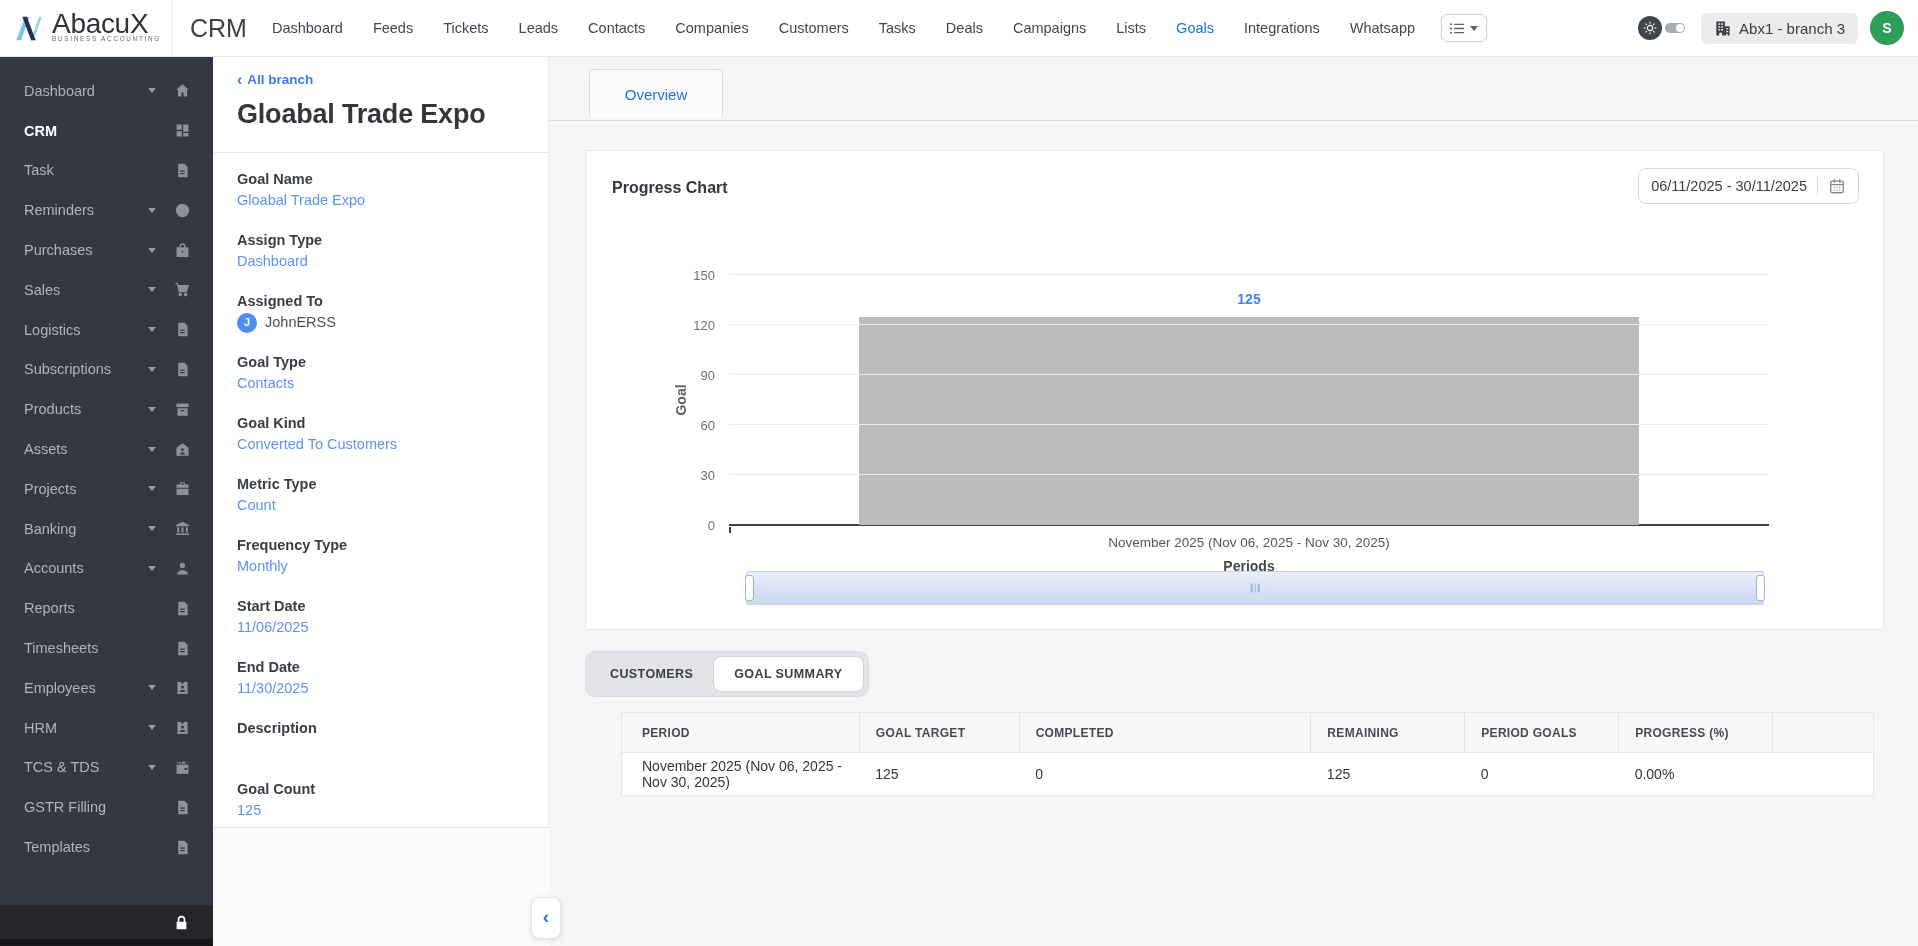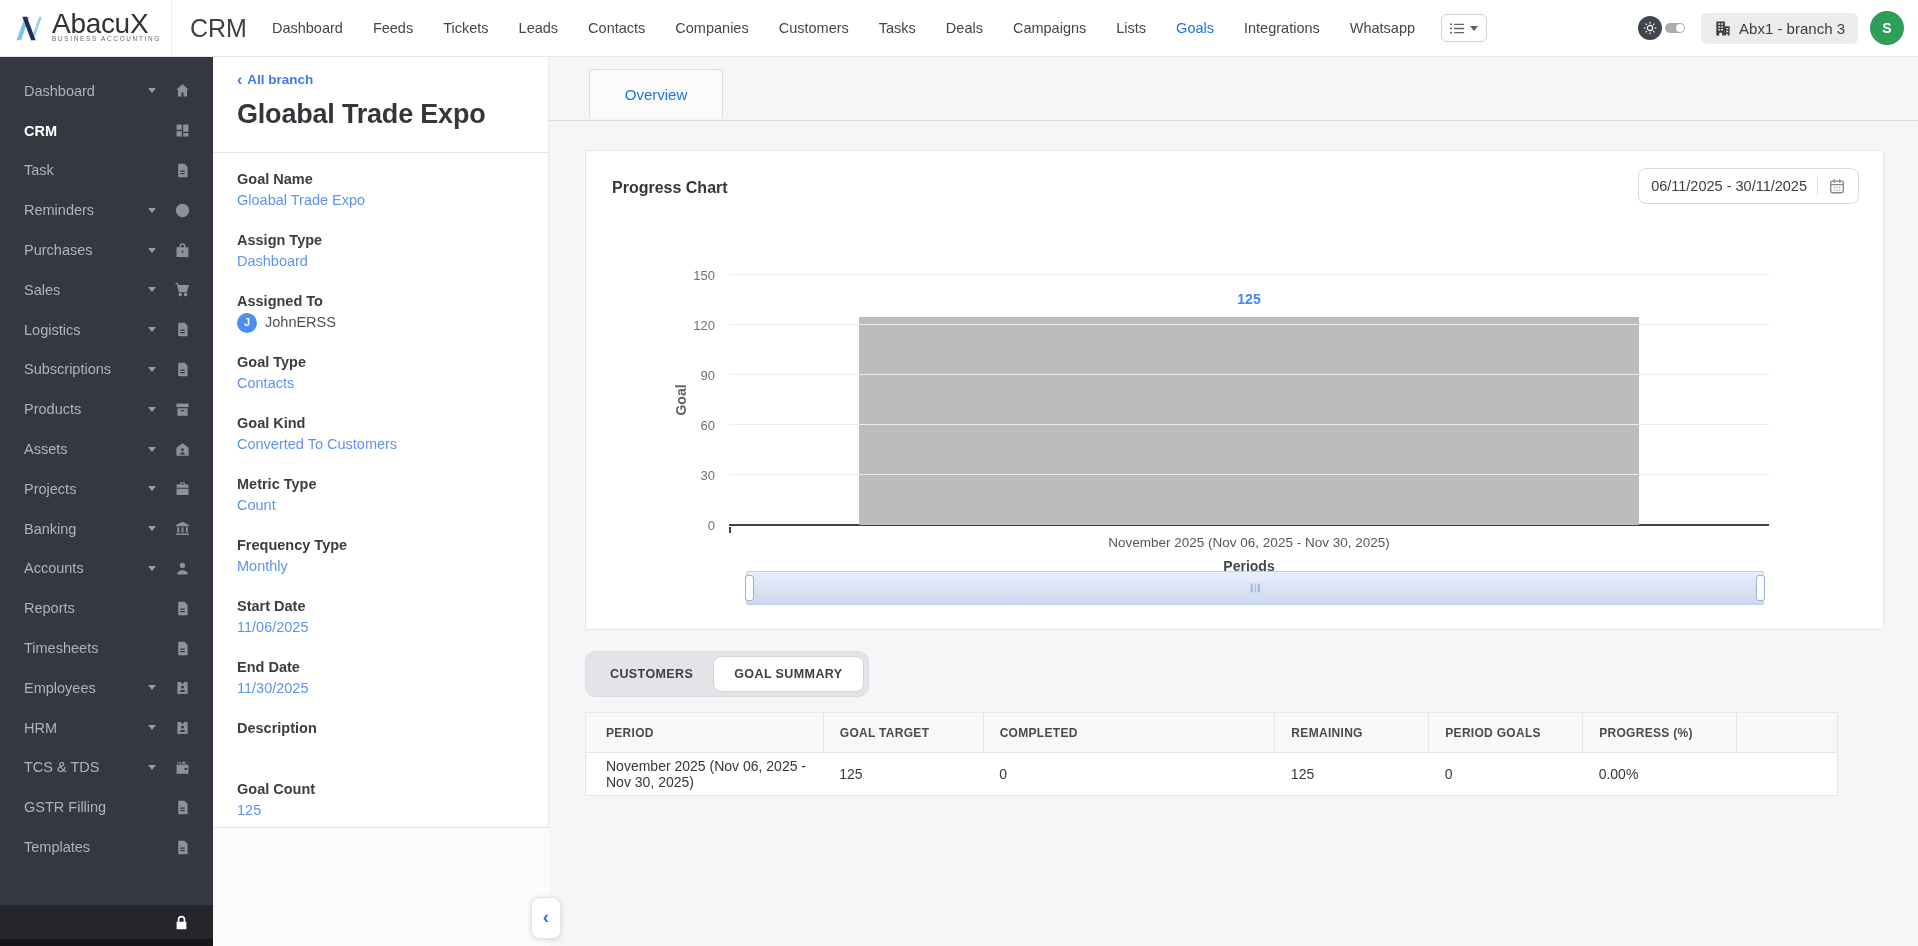--- a/index.html
+++ b/index.html
@@ -106,21 +106,21 @@
   .grip{position:absolute;left:50%;top:50%;transform:translate(-50%,-50%);display:flex;gap:2px;}
   .grip i{display:block;width:1.5px;height:9px;background:#9fb3da;}
   
   .subtabs{margin-top:21px;display:inline-flex;align-items:center;background:#e3e4e7;
     border:1px solid #dcdde0;border-radius:10px;padding:4px;}
   .subtab{height:36px;padding:0 20px;display:flex;align-items:center;font-size:12.5px;
     font-weight:700;letter-spacing:.4px;color:#3c4045;cursor:pointer;border-radius:8px;white-space:nowrap;}
   .subtab.active{background:#fff;border:1px solid #d1d2d5;}
   
   .summary-table{margin-top:15px;width:1253px;border-collapse:collapse;background:#fff;
-    border:1px solid #e5e6e8;}
+    border:1px solid #e5e6e8;margin-left:36px;}
   .summary-table th{background:#f8f8f9;height:40px;text-align:left;padding:0 16px;
     font-size:12px;font-weight:700;letter-spacing:.3px;color:#474a4f;border-left:1px solid #e5e6e8;}
   .summary-table th:first-child{border-left:none;padding-left:20px;}
   .summary-table td{height:43px;padding:0 16px;font-size:14px;color:#34373c;border-top:1px solid #e5e6e8;}
   .summary-table td:first-child{padding-left:20px;}
   
   .collapse-btn{position:absolute;left:531px;top:897px;width:30px;height:42px;background:#fff;
     border:1px solid #e3e4e6;border-radius:8px;box-shadow:0 1px 5px rgba(0,0,0,.12);
     color:#2e6fe8;font-size:19px;font-weight:700;display:flex;align-items:center;
     justify-content:center;cursor:pointer;z-index:40;padding-bottom:3px;}

